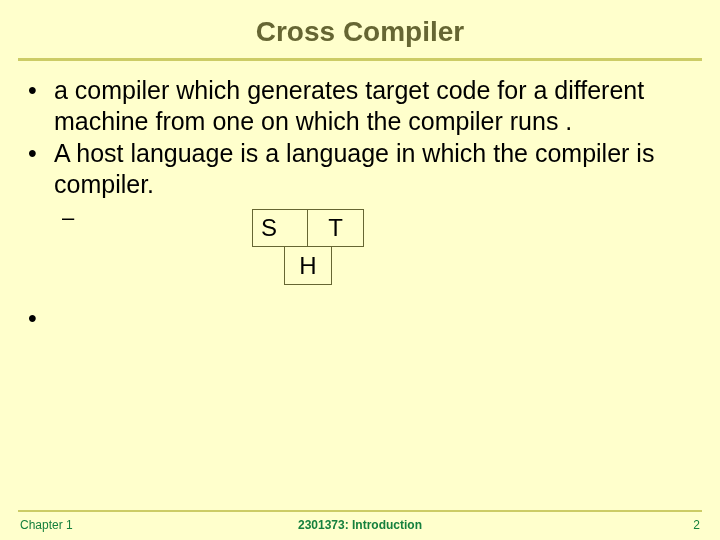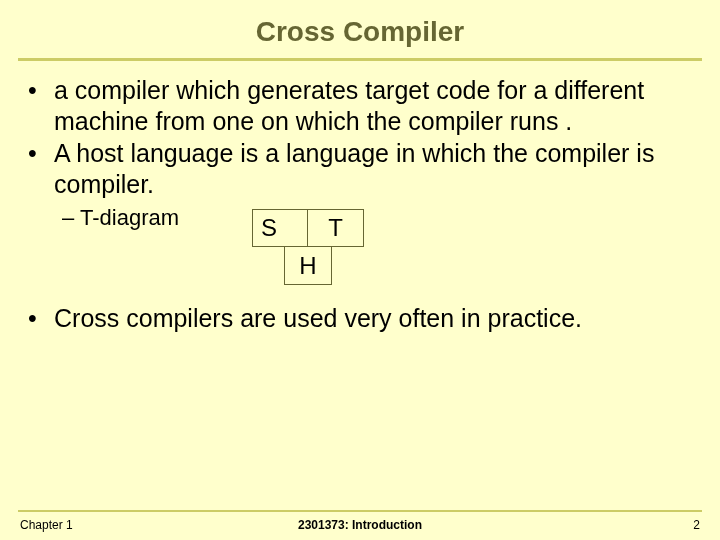--- a/index.html
+++ b/index.html
@@ -93,21 +93,21 @@
   }
   .footer {
     position: absolute;
     bottom: 8px;
     left: 0; right: 0;
     padding: 0 20px;
     display: flex;
     justify-content: space-between;
     align-items: center;
     font-size: 12px;
-    color: #000000;
+    color: #15803d;
   }
   .footer .center { position: absolute; left: 0; right: 0; text-align: center; font-weight: bold; }
   .footer .left, .footer .right { position: relative; z-index: 1; }
 </style>
 </head>
 <body>
 
 <div class="title">Cross Compiler</div>
 <hr class="title-rule">
 
@@ -117,34 +117,32 @@
     <div>a compiler which generates target code for a different machine from one on which the compiler runs .</div>
   </div>
   <div class="bullet">
     <div class="dot">•</div>
     <div>A host language is a language in which the compiler is compiler.</div>
   </div>
 
   <div class="diagram-row">
     <div class="sub">
       <div class="dash">–</div>
-      <div>T-diagram</div>
     </div>
     <div class="tdiag">
       <div class="t-top">
         <div class="t-cell">S</div>
         <div class="t-cell right">T</div>
       </div>
       <div class="t-bottom">H</div>
     </div>
   </div>
 
   <div class="bullet" style="margin-top:8px;">
     <div class="dot">•</div>
-    <div>Cross compilers are used very often in practice.</div>
   </div>
 </div>
 
 <hr class="footer-rule">
 <div class="footer">
   <div class="left">Chapter 1</div>
   <div class="center">2301373: Introduction</div>
   <div class="right">2</div>
 </div>
 

